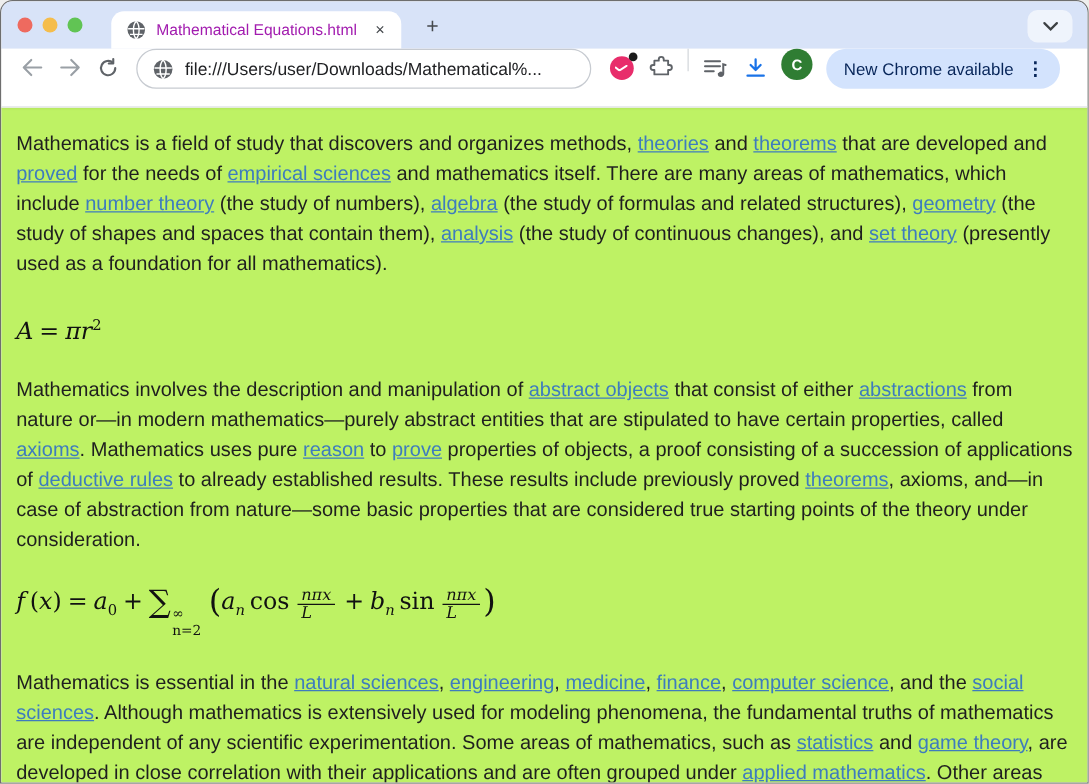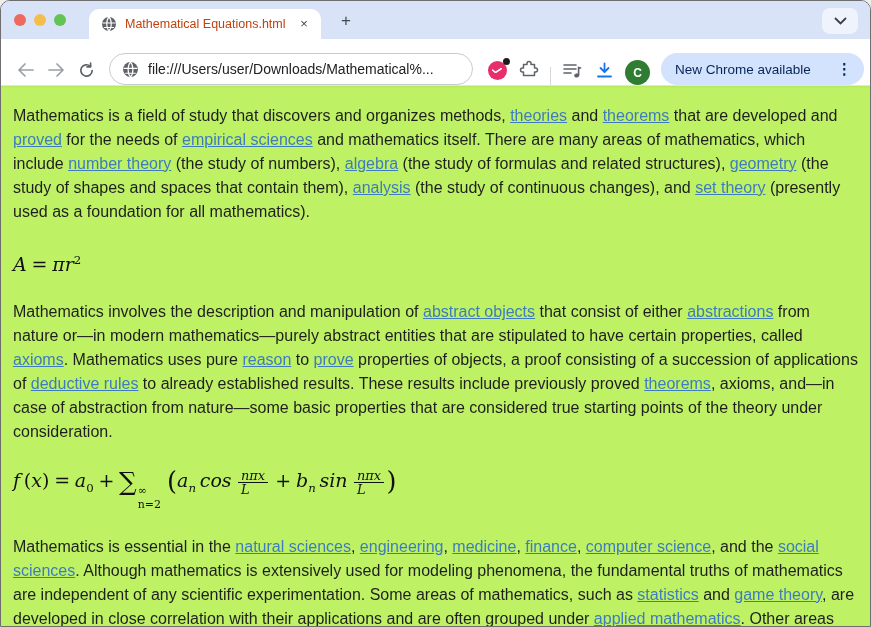--- a/index.html
+++ b/index.html
@@ -22,35 +22,35 @@
   .light.red    { background:#ee6a5f; }
   .light.yellow { background:#f5bd4c; }
   .light.green  { background:#61c454; }
 
   .tab {
     position:absolute; left:88px; top:8px; width:232px; height:30px;
     background:#fff; border-radius:10px 10px 0 0;
     display:flex; align-items:center; padding:0 8px 0 12px; gap:8px;
   }
   .tab-favicon { width:16px; height:16px; flex:0 0 auto; }
-  .tab-title { font-size:12.5px; color:#c2410c; white-space:nowrap; overflow:hidden; flex:1; }
+  .tab-title { font-size:12.5px; color:#a21caf; white-space:nowrap; overflow:hidden; flex:1; }
   .tab-close { color:#45494d; font-size:13px; width:18px; height:18px; line-height:18px;
                text-align:center; border-radius:4px; cursor:pointer; }
   .newtab { position:absolute; left:334px; top:9px; width:22px; height:22px;
             font-size:17px; color:#45494d; text-align:center; line-height:21px; cursor:pointer; }
   .tabsearch {
     position:absolute; right:12px; top:7px; width:36px; height:26px;
     background:rgba(255,255,255,.6); border-radius:8px;
     display:flex; align-items:center; justify-content:center; cursor:pointer;
   }
 
   
   .toolbar {
     height:47px; background:#fff; flex:0 0 auto;
-    display:flex; align-items:flex-end; padding:0 10px;
+    display:flex; align-items:flex-start; padding:0 10px;
     border-bottom:1px solid #e2e4e8; box-shadow:0 1px 2px rgba(0,0,0,.06);
     position:relative; z-index:2;
   }
   .nav-btn { width:30px; height:30px; display:flex; align-items:center; justify-content:center;
              border-radius:50%; cursor:pointer; flex:0 0 auto; }
   .omnibox {
     width:364px; height:32px; border:1.2px solid #c7cbd1; border-radius:16px; background:#fff;
     display:flex; align-items:center; padding:0 12px; gap:9px; margin:0 8px; cursor:text; flex:0 0 auto;
   }
   .url { font-size:14px; color:#202124; white-space:nowrap; overflow:hidden; }
@@ -59,21 +59,21 @@
   .vdivider { width:1px; height:18px; background:#d4d7db; margin:0 5px; flex:0 0 auto; }
   .ext-pink { width:19px; height:19px; border-radius:50%; background:#e82d6b; position:relative; }
   .ext-pink .mark { position:absolute; left:4px; top:7px; width:10px; height:5px; }
   .ext-pink .dot  { position:absolute; right:-3px; top:-3px; width:7px; height:7px;
                     background:#1b1b1b; border-radius:50%; }
   .avatar { width:25px; height:25px; border-radius:50%; background:#2f7d33; color:#fff;
             font-size:12px; font-weight:bold; display:flex; align-items:center; justify-content:center;
             margin:0 5px; cursor:pointer; flex:0 0 auto; }
   .update-pill {
     height:32px; background:#d3e3fd; border-radius:16px;
-    display:flex; align-items:center; padding:0 4px 0 14px; gap:18px;
+    display:flex; align-items:center; padding:0 4px 0 14px; gap:2px;
     color:#072559; font-size:13.5px; margin-left:6px; cursor:pointer; flex:0 0 auto;
   }
   .pill-dots { font-size:15px; font-weight:bold; color:#072559; padding:0 8px; letter-spacing:0; }
 
   
   .content { flex:1; background:#bef264; padding:1px 12px; overflow:hidden;
              font-size:16px; line-height:24px; color:#1f1f1f; }
   .content p { margin:17px 0; }
   a.wlink { color:#3e7cbe; text-decoration:underline; cursor:pointer; }
 
@@ -83,21 +83,21 @@
   .math sup { font-size:62%; vertical-align:super; }
   .math sub { font-size:62%; vertical-align:sub; }
   .sum { font-size:1.3em; vertical-align:-0.12em; }
   .limits { display:inline-flex; flex-direction:column; align-items:flex-start;
             font-size:11px; line-height:1.2; vertical-align:-7px; margin-left:1px; }
   .big { font-size:1.35em; vertical-align:-0.1em; }
   .frac { display:inline-block; text-align:left; font-size:0.68em; line-height:1.05;
           vertical-align:-0.55em; margin:0 .18em; }
   .frac .num { display:block; padding:0 .25em; }
   .frac .den { display:block; border-top:1.4px solid #111; padding:0 .25em; }
-  .fn { margin-right:.2em;font-style:italic; }
+  .fn { margin-right:.2em; }
 </style>
 </head>
 <body>
 
 <div class="window">
 
   <div class="tabstrip">
     <div class="traffic">
       <span class="light red"></span>
       <span class="light yellow"></span>

